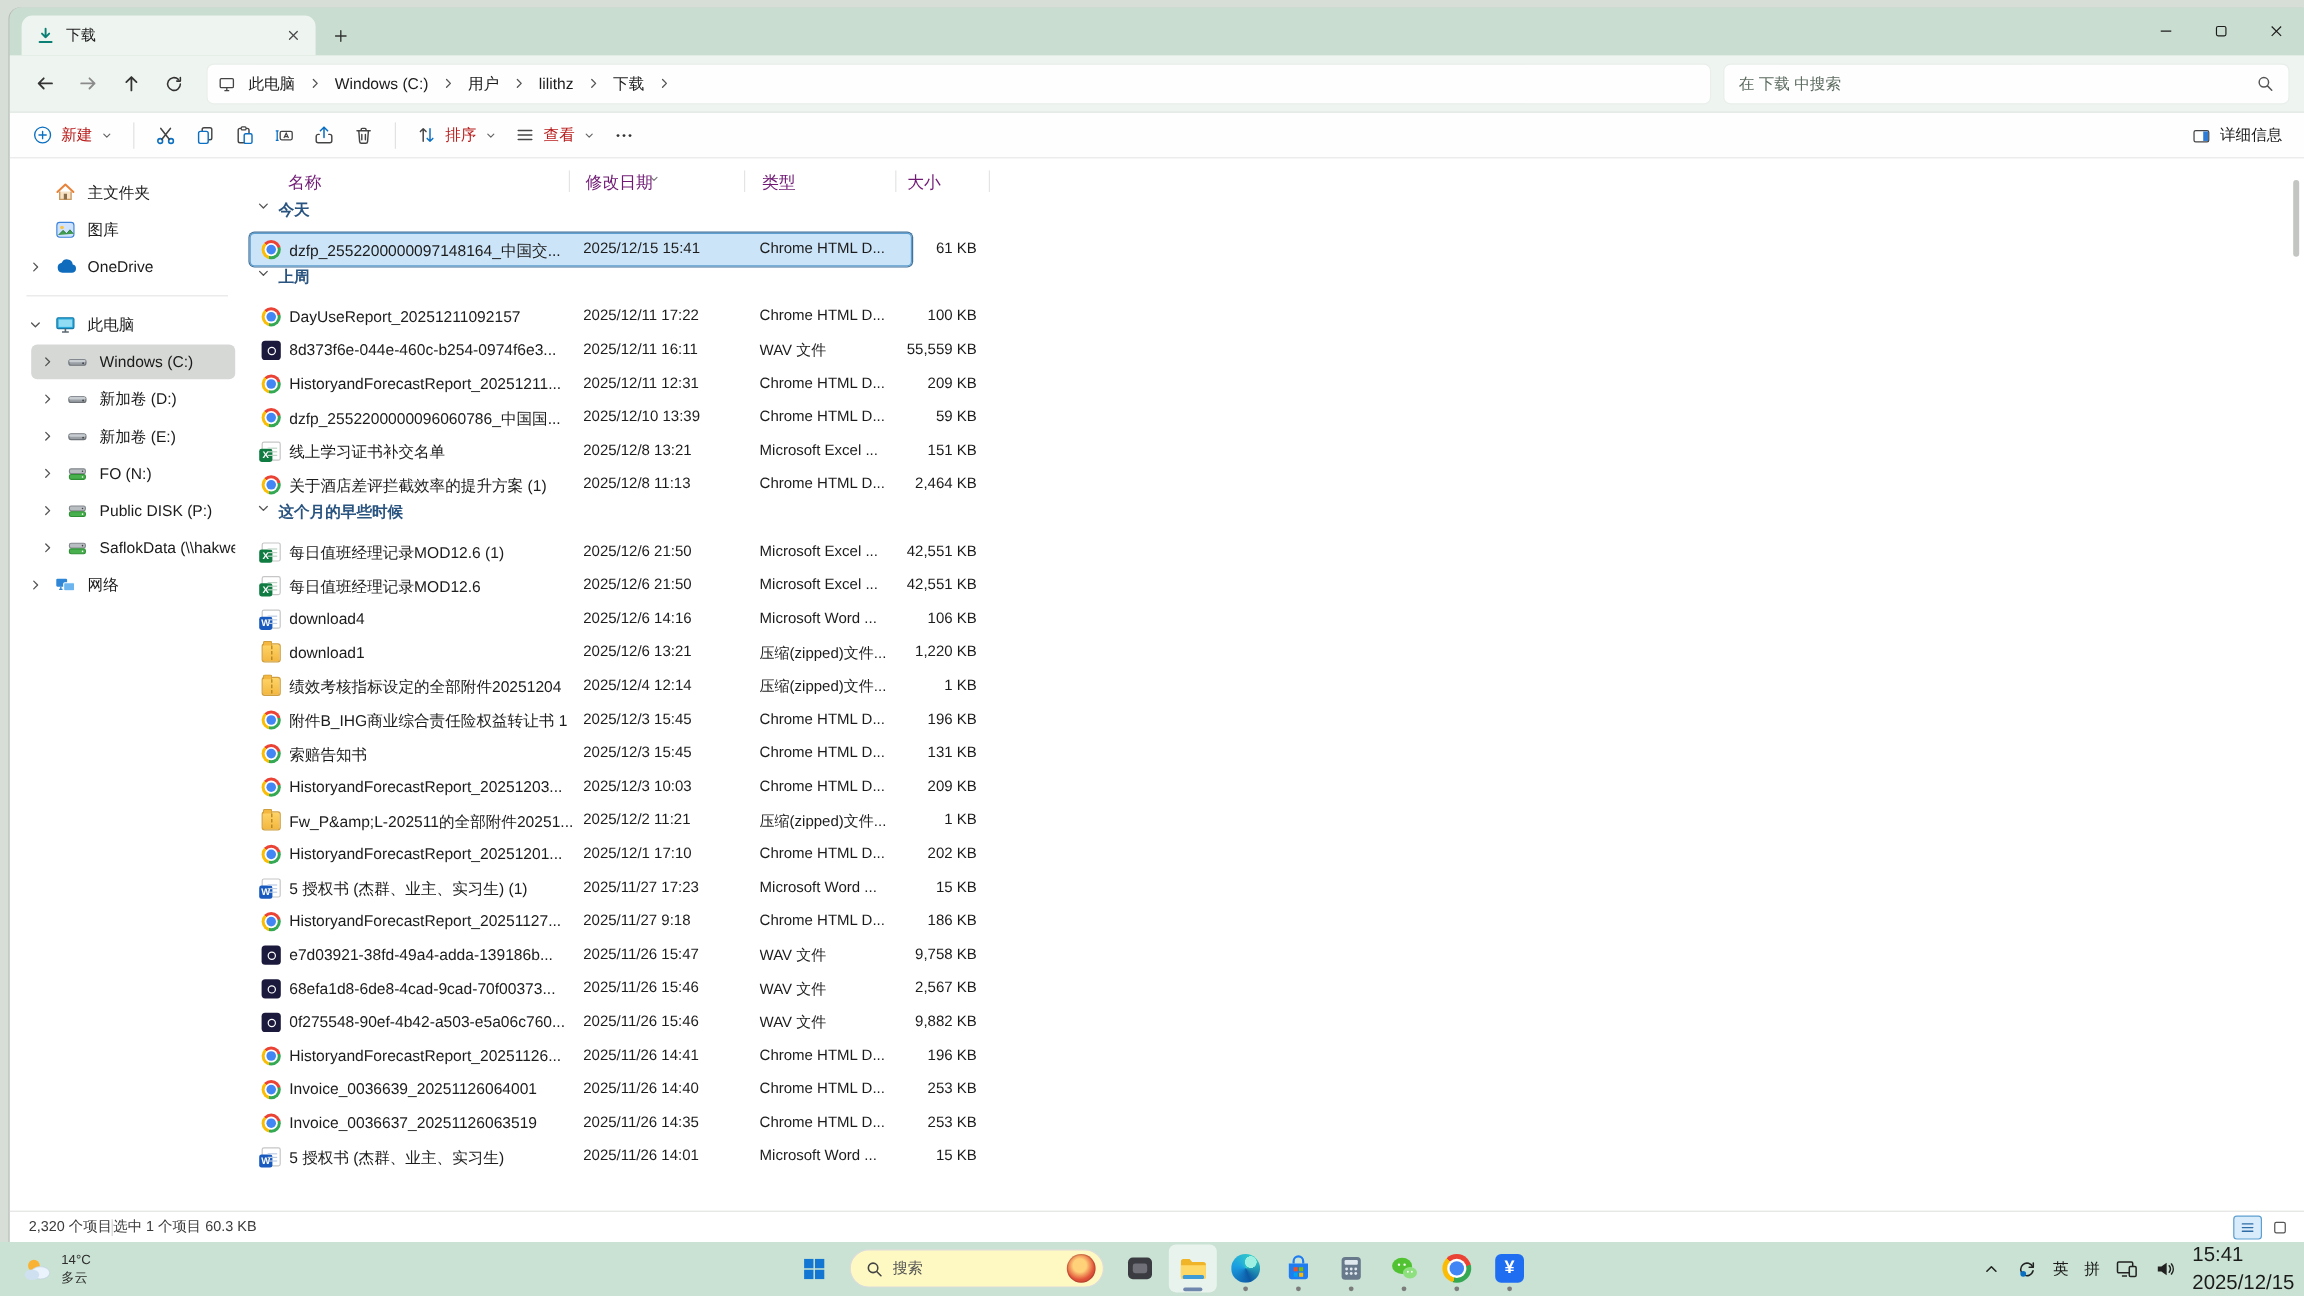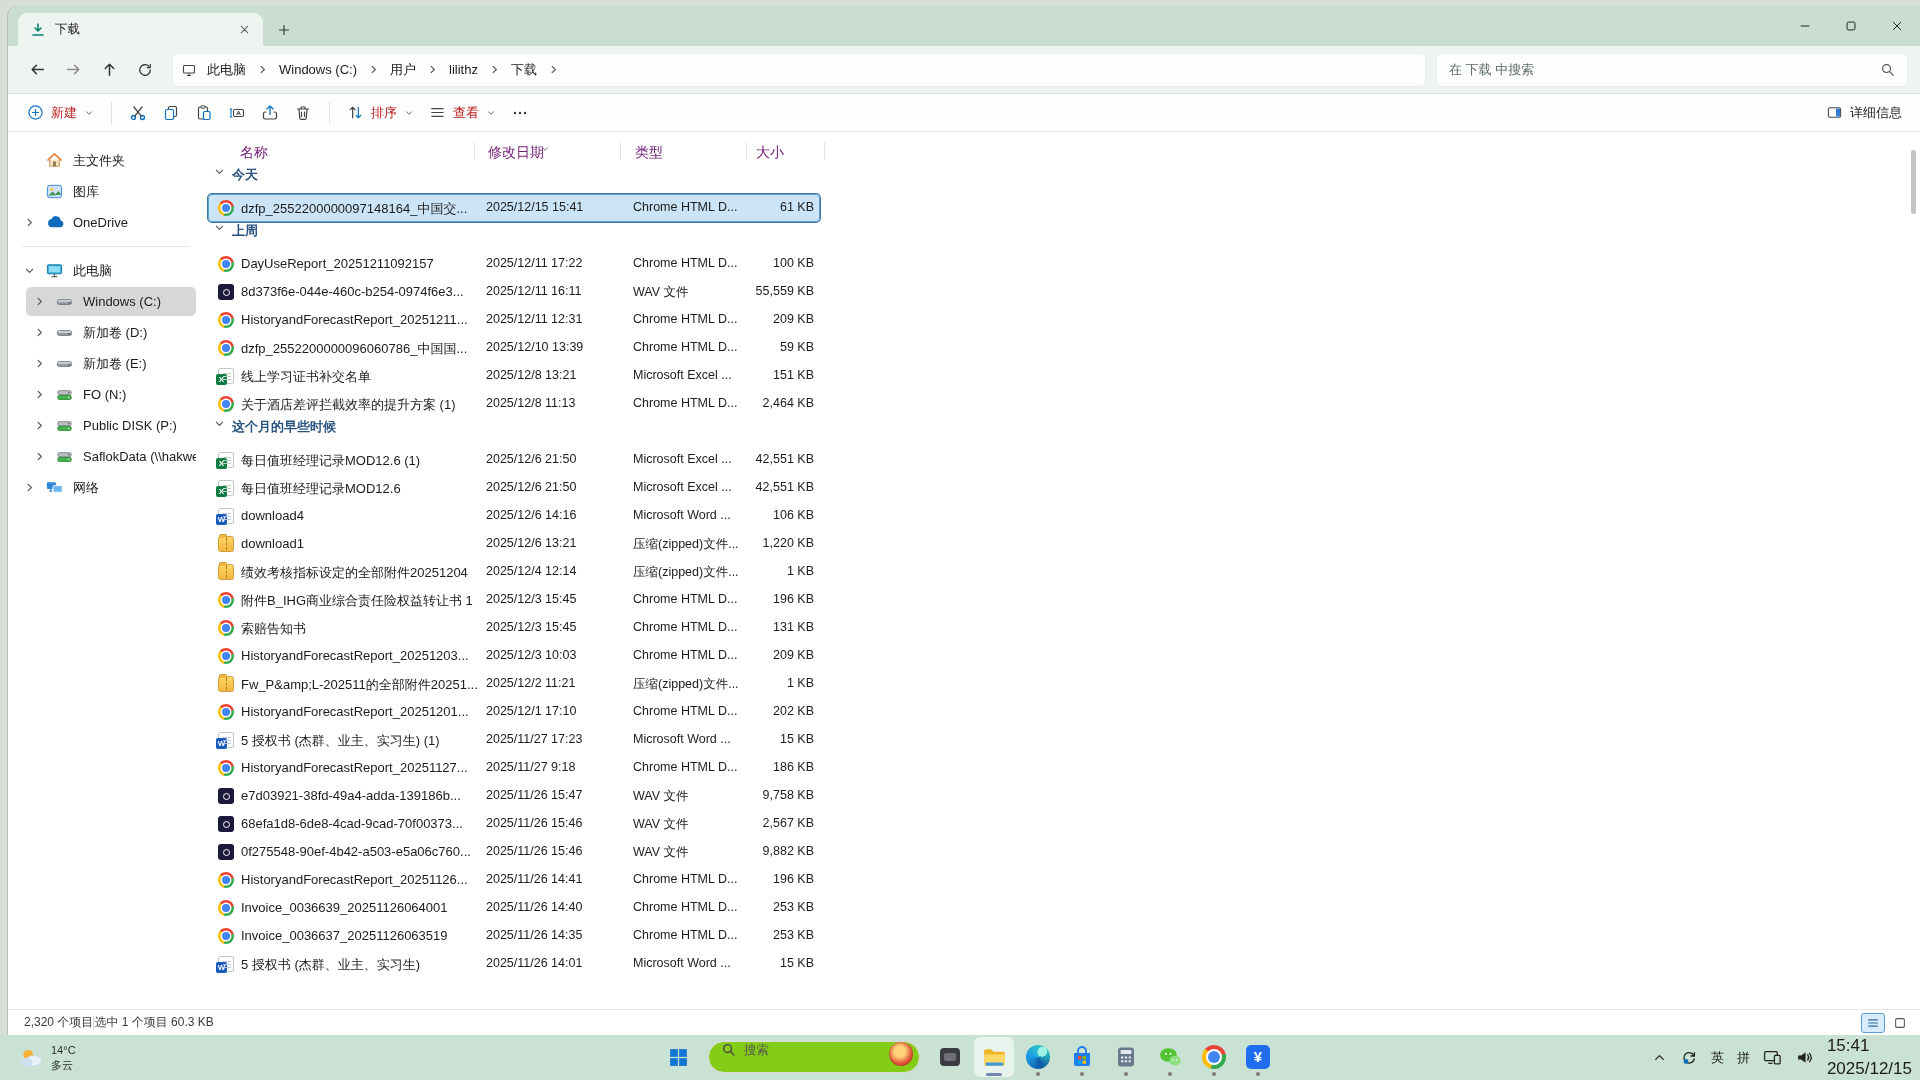--- a/index.html
+++ b/index.html
@@ -23,42 +23,42 @@
 .crumbbar{flex:1;height:34px;background:#fdfefd;border-radius:6px;margin:0 8px 0 8px;display:flex;align-items:center;padding:0 8px;gap:1px;border:1px solid #e9eeea}
 .crumb{font-size:13px;color:#1b1b1b;padding:4px 9px;border-radius:4px;white-space:nowrap}
 .crumbchev{margin:0 1px}
 .searchbar{width:472px;height:34px;background:#fdfefd;border-radius:6px;display:flex;align-items:center;padding:0 12px;border:1px solid #e9eeea}
 .search-ph{flex:1;font-size:13px;color:#5c6b60}
 
 
 .toolbar{height:38px;background:#fdfefd;display:flex;align-items:center;padding:0 12px;gap:1px;border-bottom:1px solid #e8e8e8;position:relative;flex:none}
 .tbtn{display:flex;align-items:center;gap:7px;padding:6px 7px;border-radius:5px;font-size:13px;color:#b91c1c;white-space:nowrap}
 .tsep{width:1px;height:22px;background:#e2e2e2;margin:0 9px}
-.tright{position:absolute;right:18px;display:flex;align-items:flex-start;gap:7px;font-size:13px;color:#1b1b1b}
+.tright{position:absolute;right:18px;display:flex;align-items:flex-end;gap:7px;font-size:13px;color:#1b1b1b}
 
 
 .main{flex:1;display:flex;background:#fff;position:relative;overflow:hidden}
 .sidebar{width:196px;padding-top:12px;flex:none}
 .sb-item{height:29px;display:flex;align-items:center;border-radius:5px;margin:2px 8px;font-size:13px;color:#1b1b1b;position:relative}
 .sb-item .chev{width:26px;display:flex;justify-content:center;flex:none}
 .sb-item .sbic{width:24px;display:flex;justify-content:center;margin-right:7px;flex:none}
 .sb-item.ind2{margin-left:18px}
 .sb-item.selected{background:#d5d8d5}
 .sb-divider{height:1px;background:#e6e6e6;margin:9px 14px}
 .sb-label{white-space:nowrap;overflow:hidden}
 
 .content{flex:1;position:relative;padding:4px 0 0 4px}
 .colheader{height:30px;position:relative;font-size:14px;color:#701a75}
 .colheader span{position:absolute;top:8px}
 .ch-name{left:32px}.ch-date{left:280px}.ch-type{left:427px}.ch-size{left:548px}
 .chdiv{position:absolute;top:6px;width:1px;height:18px;background:#e4e4e4}
 .sortchev{position:absolute;left:332px;top:-2px}
 
 .grouphdr{height:28px;display:flex;align-items:flex-start;gap:7px;padding-left:6px;font-size:13px;color:#2a5480;font-weight:700}
-.frow{height:28px;position:relative;width:612px;border-radius:4px;font-size:13px;color:#1c1c1c}
+.frow{height:28px;position:relative;width:552px;border-radius:4px;font-size:13px;color:#1c1c1c}
 .frow>span{position:absolute;top:6px;white-space:nowrap}
 .fname{left:33px;max-width:238px;overflow:hidden}
 .fdate{left:278px;font-size:12.5px}
 .ftype{left:425px;font-size:12.5px;max-width:118px;overflow:hidden}
 .fsize{left:508px;width:98px;text-align:right;font-size:12.5px}
 .frow.selected{background:#cce4f8;box-shadow:0 0 0 1px #5c9fd0 inset,0 0 0 1px #44729a}
 
 
 .fi{position:absolute;left:10px;top:6px;width:16px;height:16px}
 .fi.chrome{border-radius:50%;background:conic-gradient(from -45deg,#ea4335 0 120deg,#34a853 120deg 240deg,#fbbc05 240deg 360deg)}
@@ -86,21 +86,21 @@
 
 
 .taskbar{position:absolute;left:0;bottom:0;width:1920px;height:45px;background:#c9e2d3}
 .weather{position:absolute;left:12px;top:4px;display:flex;align-items:center;gap:6px;height:37px;border-radius:5px;padding:0 6px}
 .weather-text{font-size:11px;color:#2e2e2e;line-height:1.3}
 .tb-center{position:absolute;left:658px;top:2px;display:flex;align-items:center;gap:4px}
 .tbbtn{width:40px;height:40px;display:flex;align-items:center;justify-content:center;border-radius:6px;position:relative}
 .tbbtn.active{background:rgba(255,255,255,.6)}
 .tbbtn.active::after{content:"";position:absolute;bottom:1px;left:12px;width:16px;height:3px;border-radius:2px;background:#6f87ad}
 .tbbtn.dot::after{content:"";position:absolute;bottom:1px;left:18px;width:4px;height:4px;border-radius:50%;background:#7c7c7c}
-.tb-search{width:212px;height:32px;background:#84cc16;border-radius:16px;border:1px solid #dcdcdc;display:flex;align-items:flex-start;padding:0 6px 0 12px;gap:8px;margin:0 6px}
+.tb-search{width:212px;height:32px;background:#fef9c3;border-radius:16px;border:1px solid #dcdcdc;display:flex;align-items:center;padding:0 6px 0 12px;gap:8px;margin:0 6px}
 .tb-search-label{flex:1;font-size:12.5px;color:#555}
 .doodle{width:24px;height:24px;border-radius:50%;background:radial-gradient(circle at 45% 40%,#ffd27a 0 28%,#e2543a 60%,#a33324 100%);box-shadow:inset 0 0 0 1px rgba(0,0,0,.12)}
 .tb-yuan{width:24px;height:24px;border-radius:5px;background:#1f6ef2;color:#fff;font:700 15px/24px "Liberation Sans",sans-serif;text-align:center}
 .appic{width:24px;height:24px;position:relative}
 .appic.chromeapp{border-radius:50%;background:conic-gradient(from -45deg,#ea4335 0 120deg,#34a853 120deg 240deg,#fbbc05 240deg 360deg)}
 .appic.chromeapp::after{content:"";position:absolute;left:6px;top:6px;width:12px;height:12px;border-radius:50%;background:#4285f4;box-shadow:0 0 0 2px #fff}
 .appic.edge{border-radius:50%;background:radial-gradient(circle at 68% 28%,#9ef0e2 0 20%,rgba(0,0,0,0) 21%),conic-gradient(from 160deg,#0c59a4,#1b9de2,#35d2c4,#0c59a4)}
 .tray{position:absolute;right:8px;top:0;height:45px;display:flex;align-items:center;gap:13px;color:#1b1b1b}
 .tray .txt{font-size:13px}
 .clock{text-align:left;font-size:17px;line-height:1.35;color:#1b1b1b}

